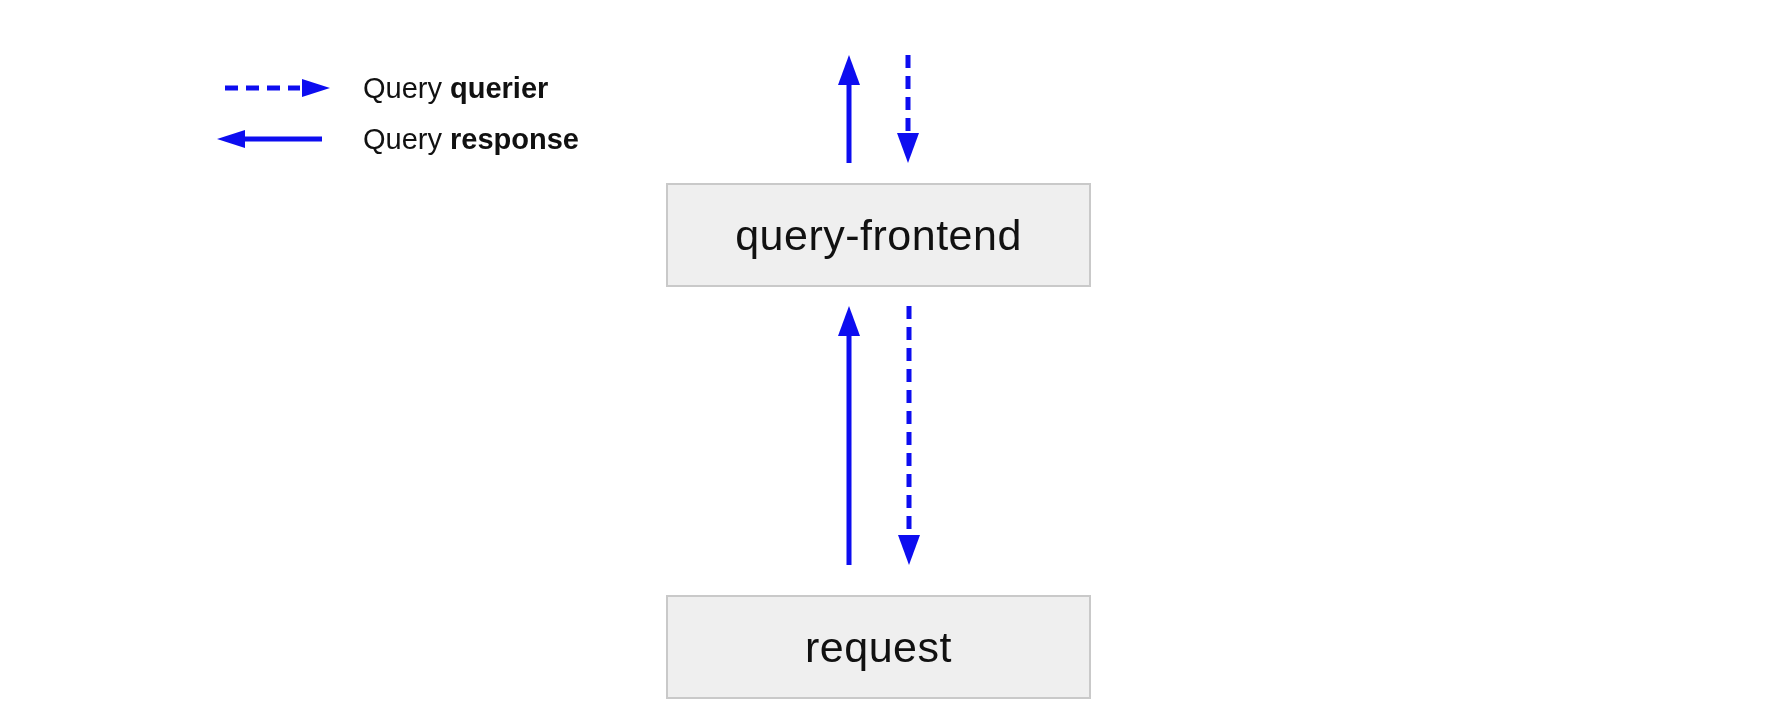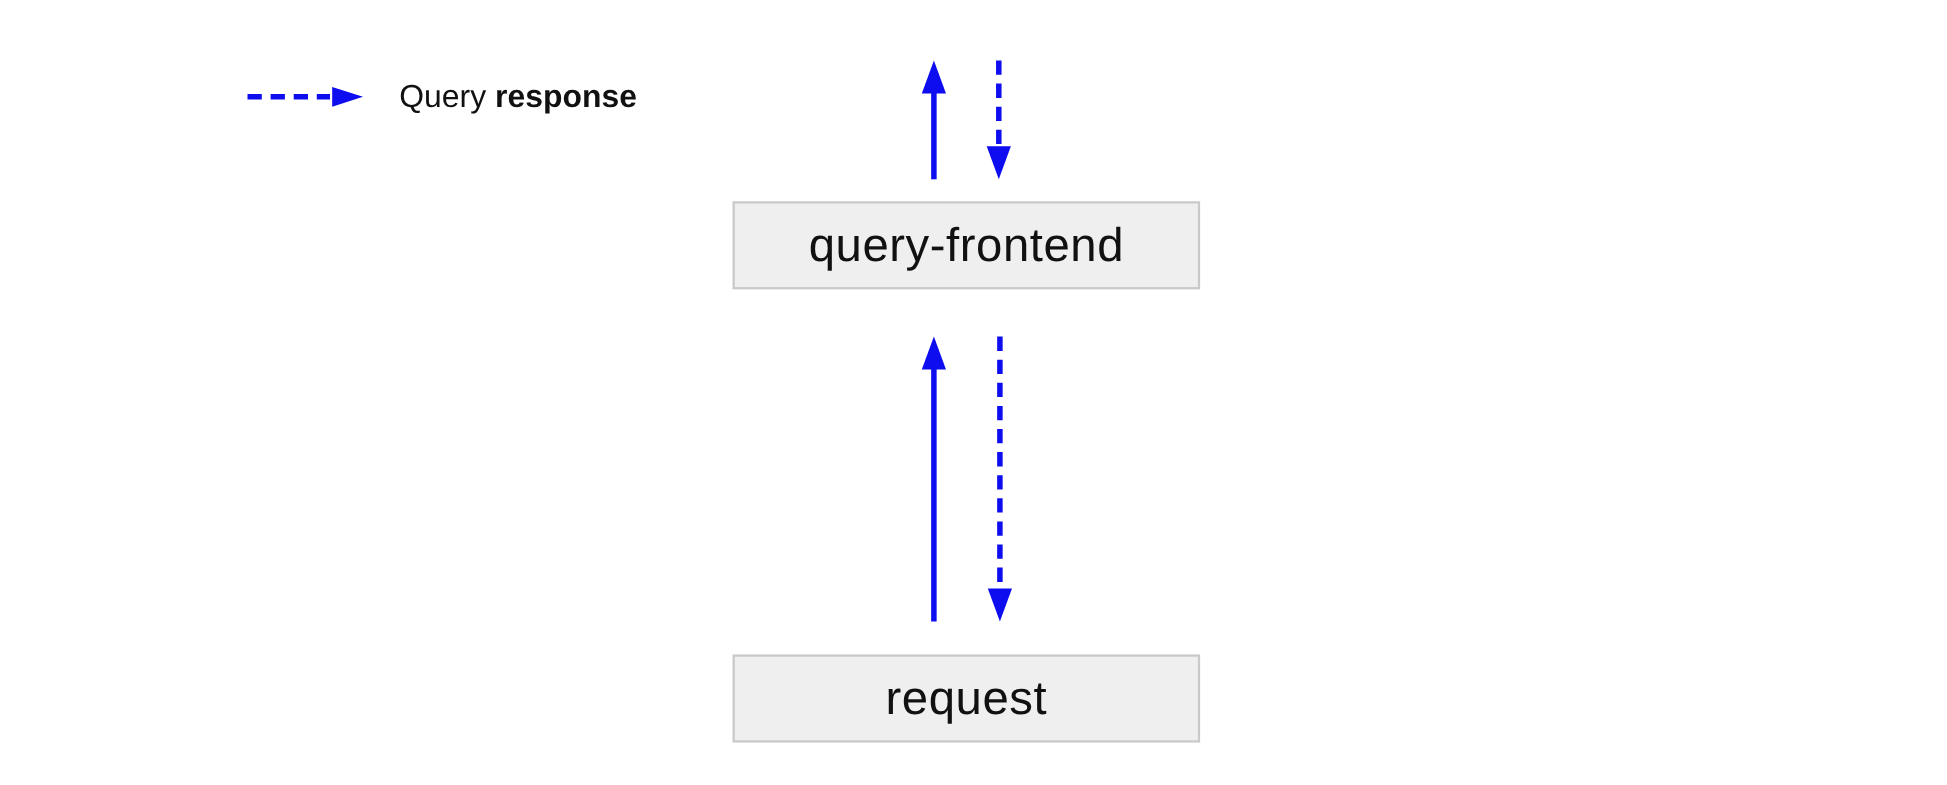--- a/index.html
+++ b/index.html
@@ -52,21 +52,21 @@
     stroke-width: 5;
     fill: none;
   }
   .arrow-line.dashed { stroke-dasharray: 13 8; }
   .arrow-head { fill: var(--arrow-color, #0d0df0); stroke: none; }
   
   .node {
     position: absolute;
     left: 666px;
     width: 425px;
-    height: 80px;
+    height: 104px;
     box-sizing: border-box;
     background: var(--node-fill, #efefef);
     border: 2.5px solid var(--node-border, #c9c9c9);
     display: flex;
     align-items: center;
     justify-content: center;
   }
   .node.query-frontend { top: 183px; }
   .node.querier        { top: 595px; }
   .node-label {
@@ -78,23 +78,30 @@
 </head>
 <body>
 
 <div class="canvas">
 
   <div class="legend-row row-request">
     <svg class="legend-arrow-svg" viewBox="0 0 113 22" aria-hidden="true">
       <line class="arrow-line dashed" x1="8" y1="11" x2="83" y2="11"></line>
       <polygon class="arrow-head" points="85,2 113,11 85,20"></polygon>
     </svg>
+    <div class="legend-label"><span>Query </span><span class="bold">querier</span></div>
+  </div>
+
+  <div class="legend-row row-response">
+    <svg class="legend-arrow-svg" viewBox="0 0 113 22" aria-hidden="true">
+      <polygon class="arrow-head" points="28,2 0,11 28,20"></polygon>
+      <line class="arrow-line" x1="26" y1="11" x2="105" y2="11"></line>
+    </svg>
     <div class="legend-label"><span>Query </span><span class="bold">response</span></div>
   </div>
-
 
   <svg class="arrow-layer" viewBox="0 0 1770 714" aria-hidden="true">
 
     <g>
       <line class="arrow-line" x1="849" y1="163" x2="849" y2="82"></line>
       <polygon class="arrow-head" points="849,55 838,85 860,85"></polygon>
     </g>
 
     <g>
       <line class="arrow-line dashed" x1="908" y1="55" x2="908" y2="134"></line>

